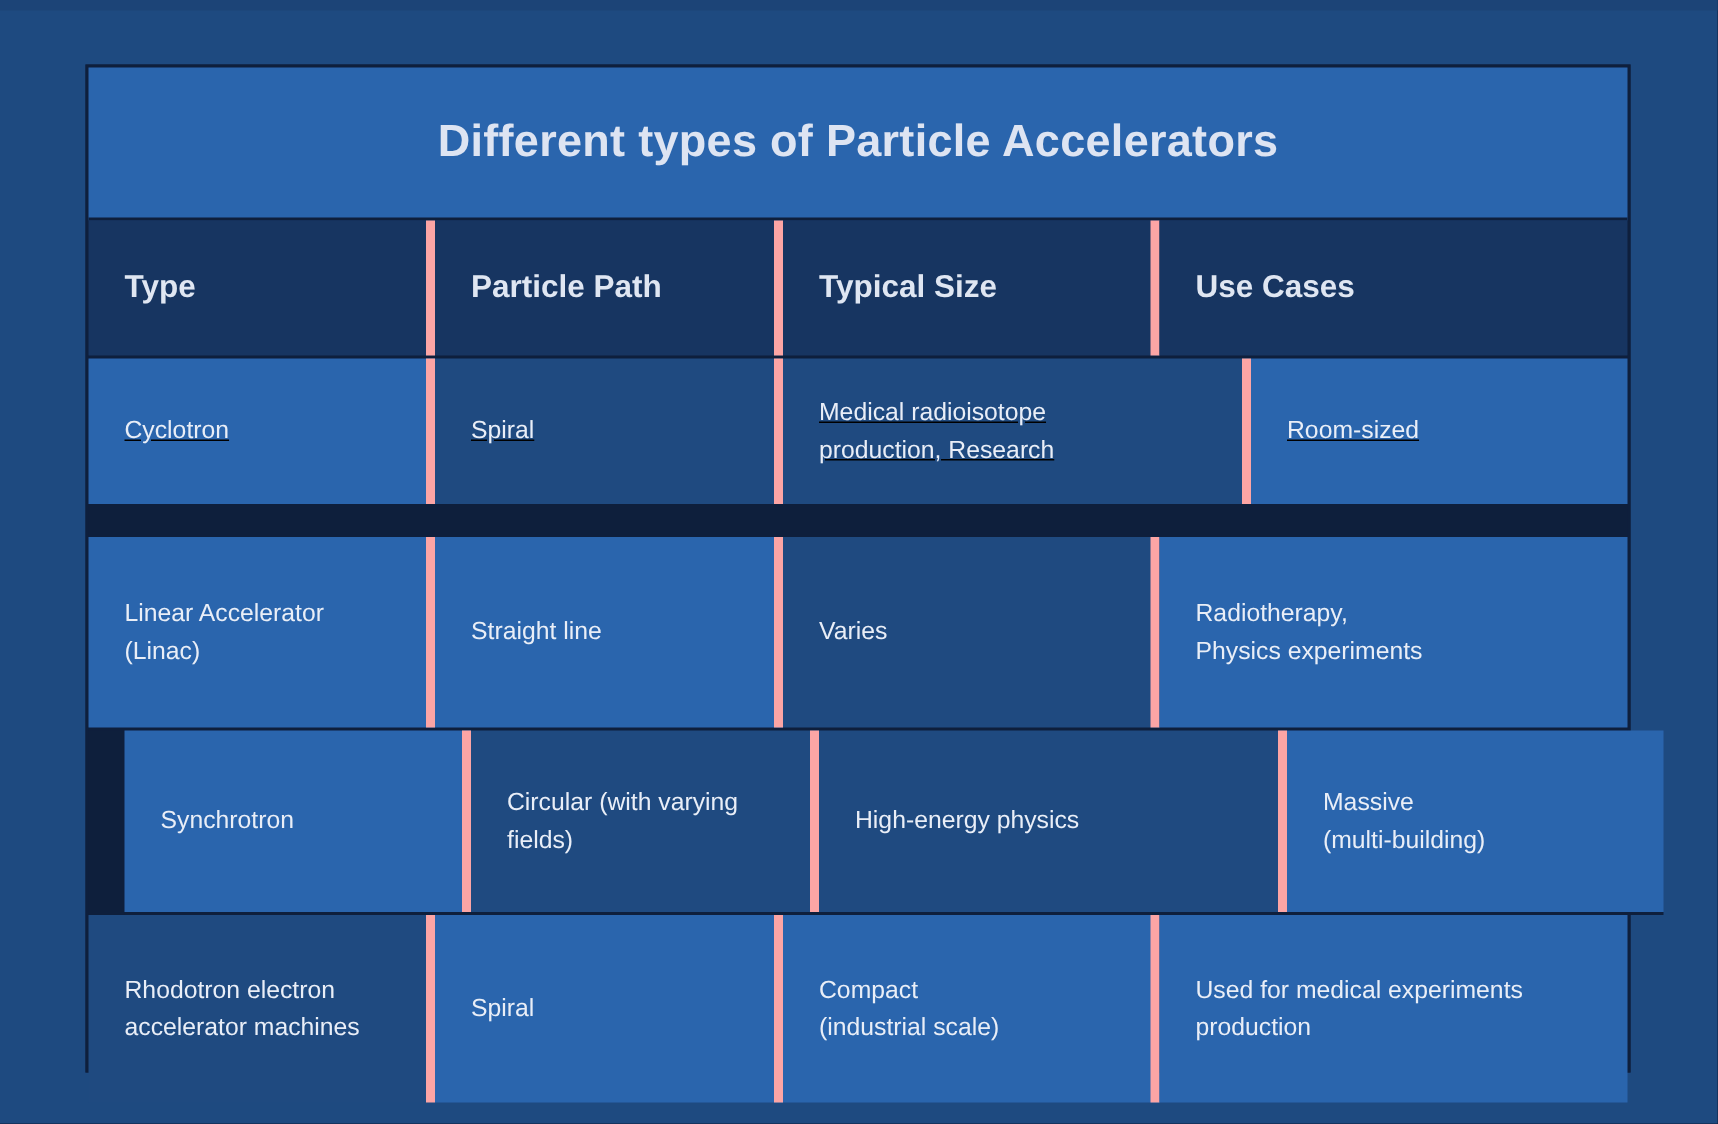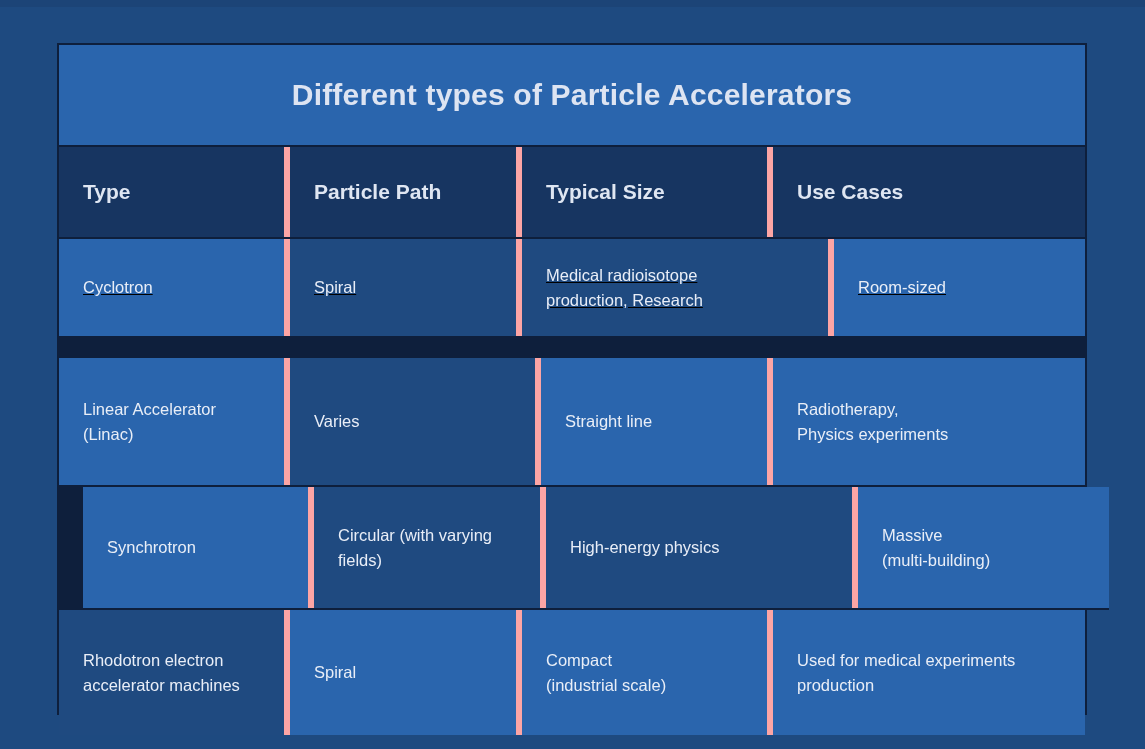--- a/index.html
+++ b/index.html
@@ -148,25 +148,25 @@
       <div class="cell c2 bg-light">
         <span class="cell-text">Room-sized</span>
       </div>
     </div>
 
     <div class="row r1">
       <div class="cell c0 bg-light">
         <span class="cell-text">Linear Accelerator
 (Linac)</span>
       </div>
+      <div class="cell c1 bg-light">
+        <span class="cell-text">Straight line</span>
+      </div>
       <div class="cell c2 bg-dark">
         <span class="cell-text">Varies</span>
-      </div>
-      <div class="cell c1 bg-light">
-        <span class="cell-text">Straight line</span>
       </div>
       <div class="cell c3 bg-light">
         <span class="cell-text">Radiotherapy,
 Physics experiments</span>
       </div>
     </div>
 
     <div class="row r2">
       <div class="cell c0 bg-light">
         <span class="cell-text">Synchrotron</span>

